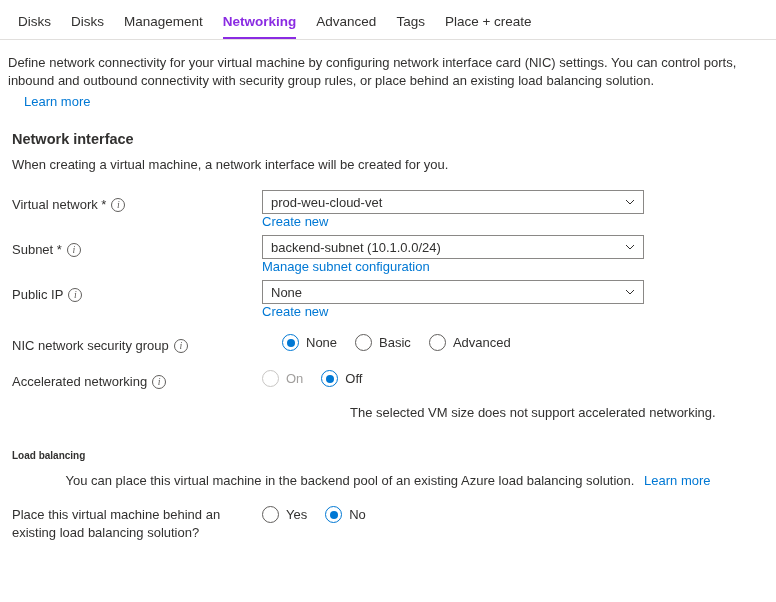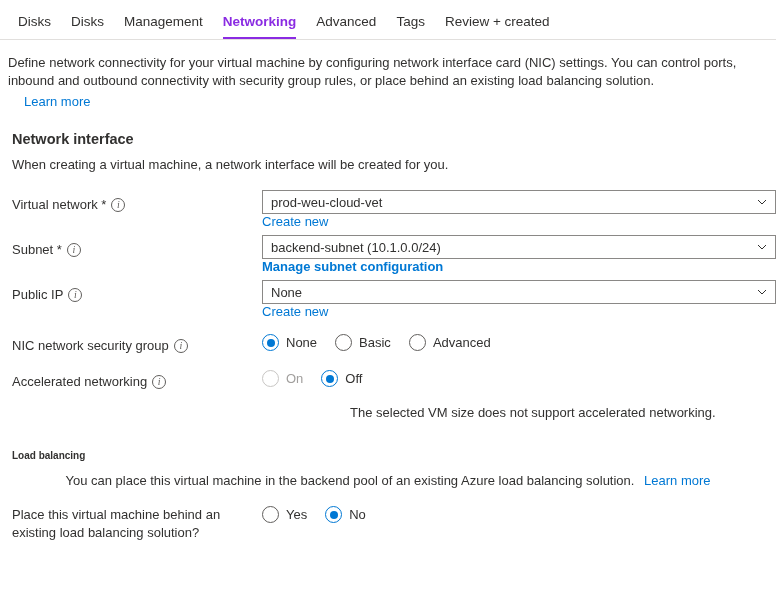--- a/index.html
+++ b/index.html
@@ -130,38 +130,38 @@
     display: flex;
     align-items: center;
     height: 24px;
     border: 1px solid #8a8886;
     background: #ffffff;
     padding: 0 26px 0 8px;
     font-size: 13px;
     color: #323130;
     box-sizing: border-box;
     cursor: pointer;
-    width: 514px;
+    width: 382px;
   }
   .select .chev {
     position: absolute;
     right: 8px;
     top: 50%;
     transform: translateY(-50%);
     width: 10px;
     height: 10px;
   }
   .under-link {
     display: inline-block;
     margin-top: 0;
     font-size: 13px;
     color: #0078d4;
     cursor: pointer;
   }
-  .under-link.bold { font-weight: bold; }
+  .under-link.bold { font-weight: normal; }
 
   
   .radio-group {
     display: flex;
     align-items: center;
     padding-top: 3px;
   }
   .radio-item {
     display: flex;
     align-items: center;
@@ -242,21 +242,21 @@
 
 <div class="page">
 
   <div class="tabs">
     <div class="tab">Disks</div>
     <div class="tab">Disks</div>
     <div class="tab">Management</div>
     <div class="tab selected">Networking</div>
     <div class="tab">Advanced</div>
     <div class="tab">Tags</div>
-    <div class="tab">Review + created</div>
+    <div class="tab">Place + create</div>
   </div>
 
   <div class="intro">Define network connectivity for your virtual machine by configuring network interface card (NIC) settings. You can control ports, inbound and outbound connectivity with security group rules, or place behind an existing load balancing solution.</div>
   <a class="link intro-link">Learn more</a>
 
   <div class="section-title">Network interface</div>
   <div class="section-sub">When creating a virtual machine, a network interface will be created for you.</div>
 
   <div class="form">
 
@@ -298,21 +298,21 @@
         <div class="select">
           <span>None</span>
           <svg class="chev" viewBox="0 0 10 10">
               <polyline points="1,3 5,7 9,3" fill="none" stroke="#323130" stroke-width="1"></polyline>
             </svg>
         </div>
         <a class="under-link">Create new</a>
       </div>
     </div>
 
-    <div class="row" style="margin-top:12px;">
+    <div class="row" style="margin-top:12px;gap:20px;">
       <div class="row-label">
         <span>NIC network security group</span><span class="info-icon">i</span>
       </div>
       <div class="field-col">
         <div class="radio-group">
           <label class="radio-item">
             <span class="radio checked"></span>
             <span class="radio-label">None</span>
           </label>
           <label class="radio-item">

